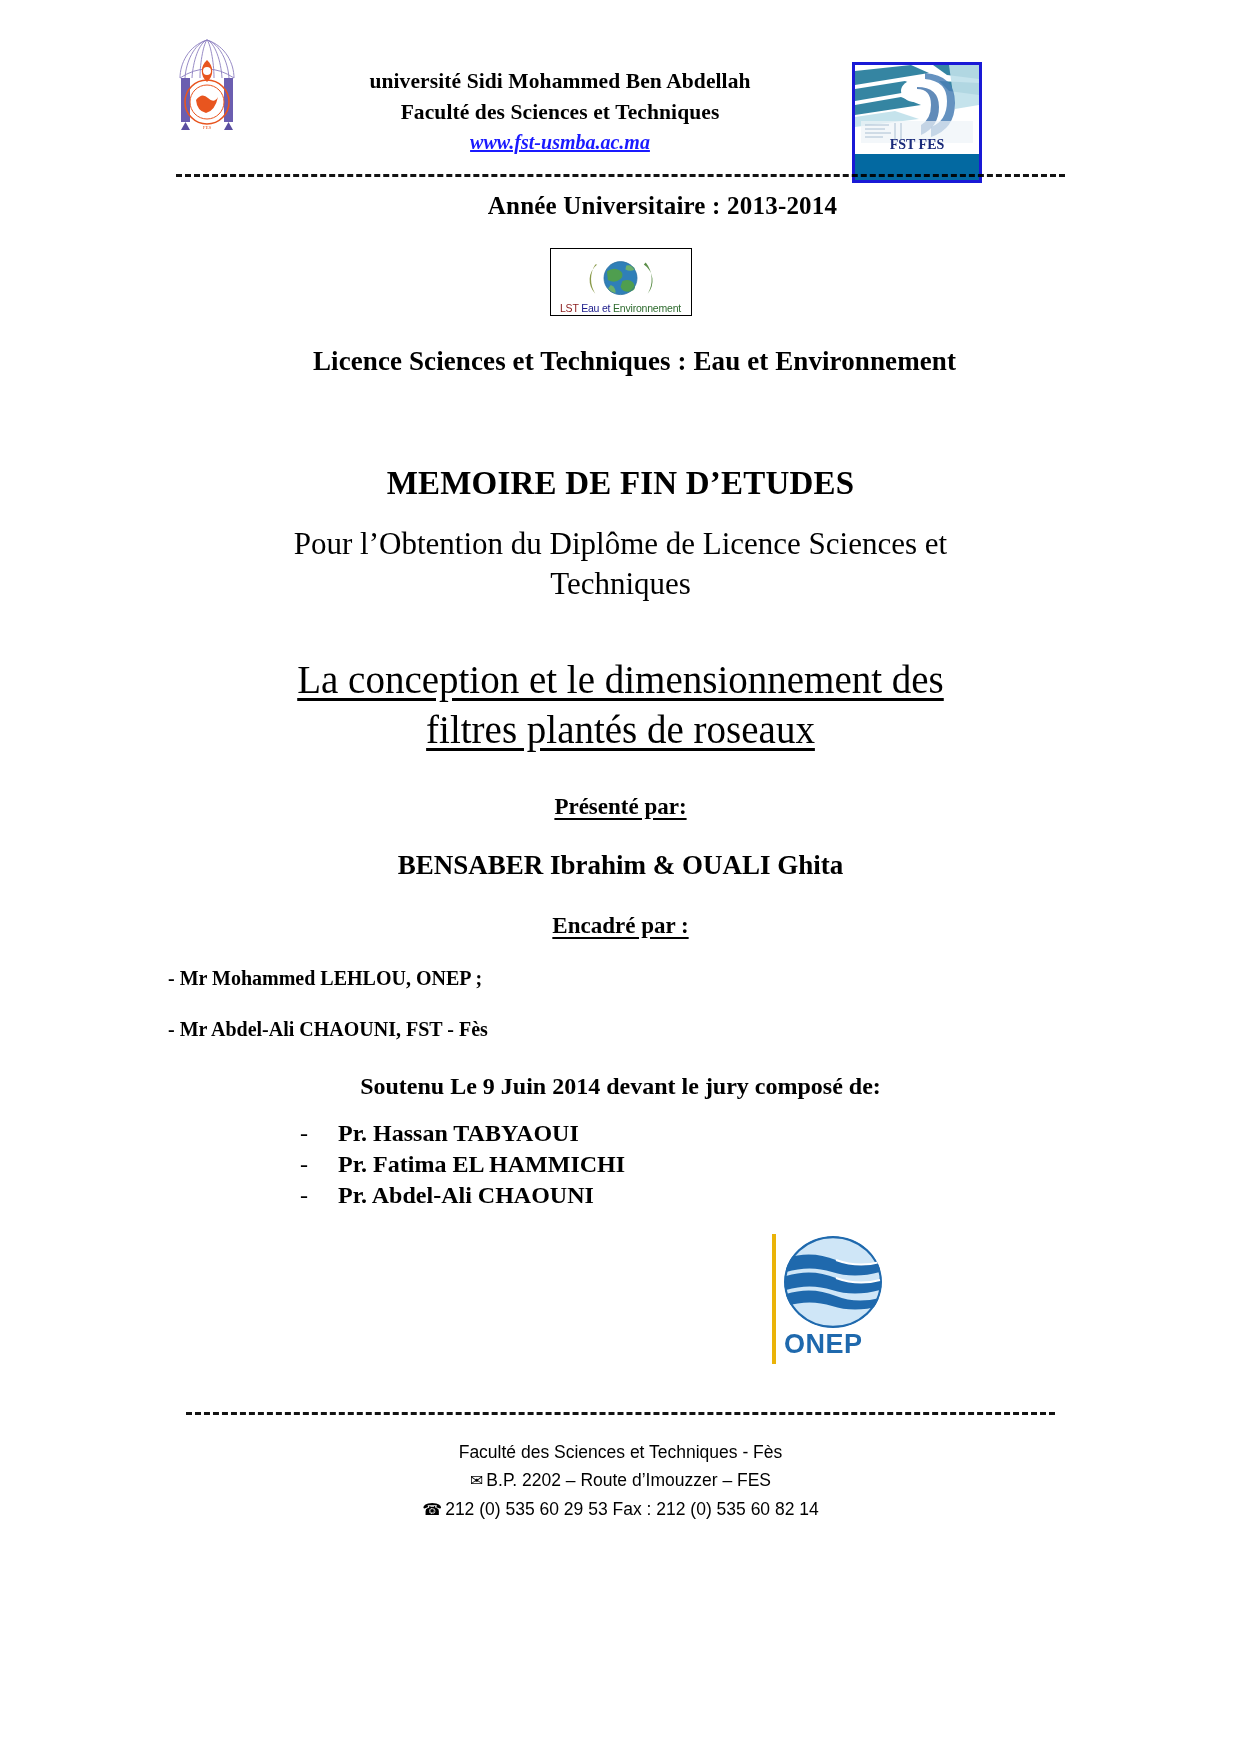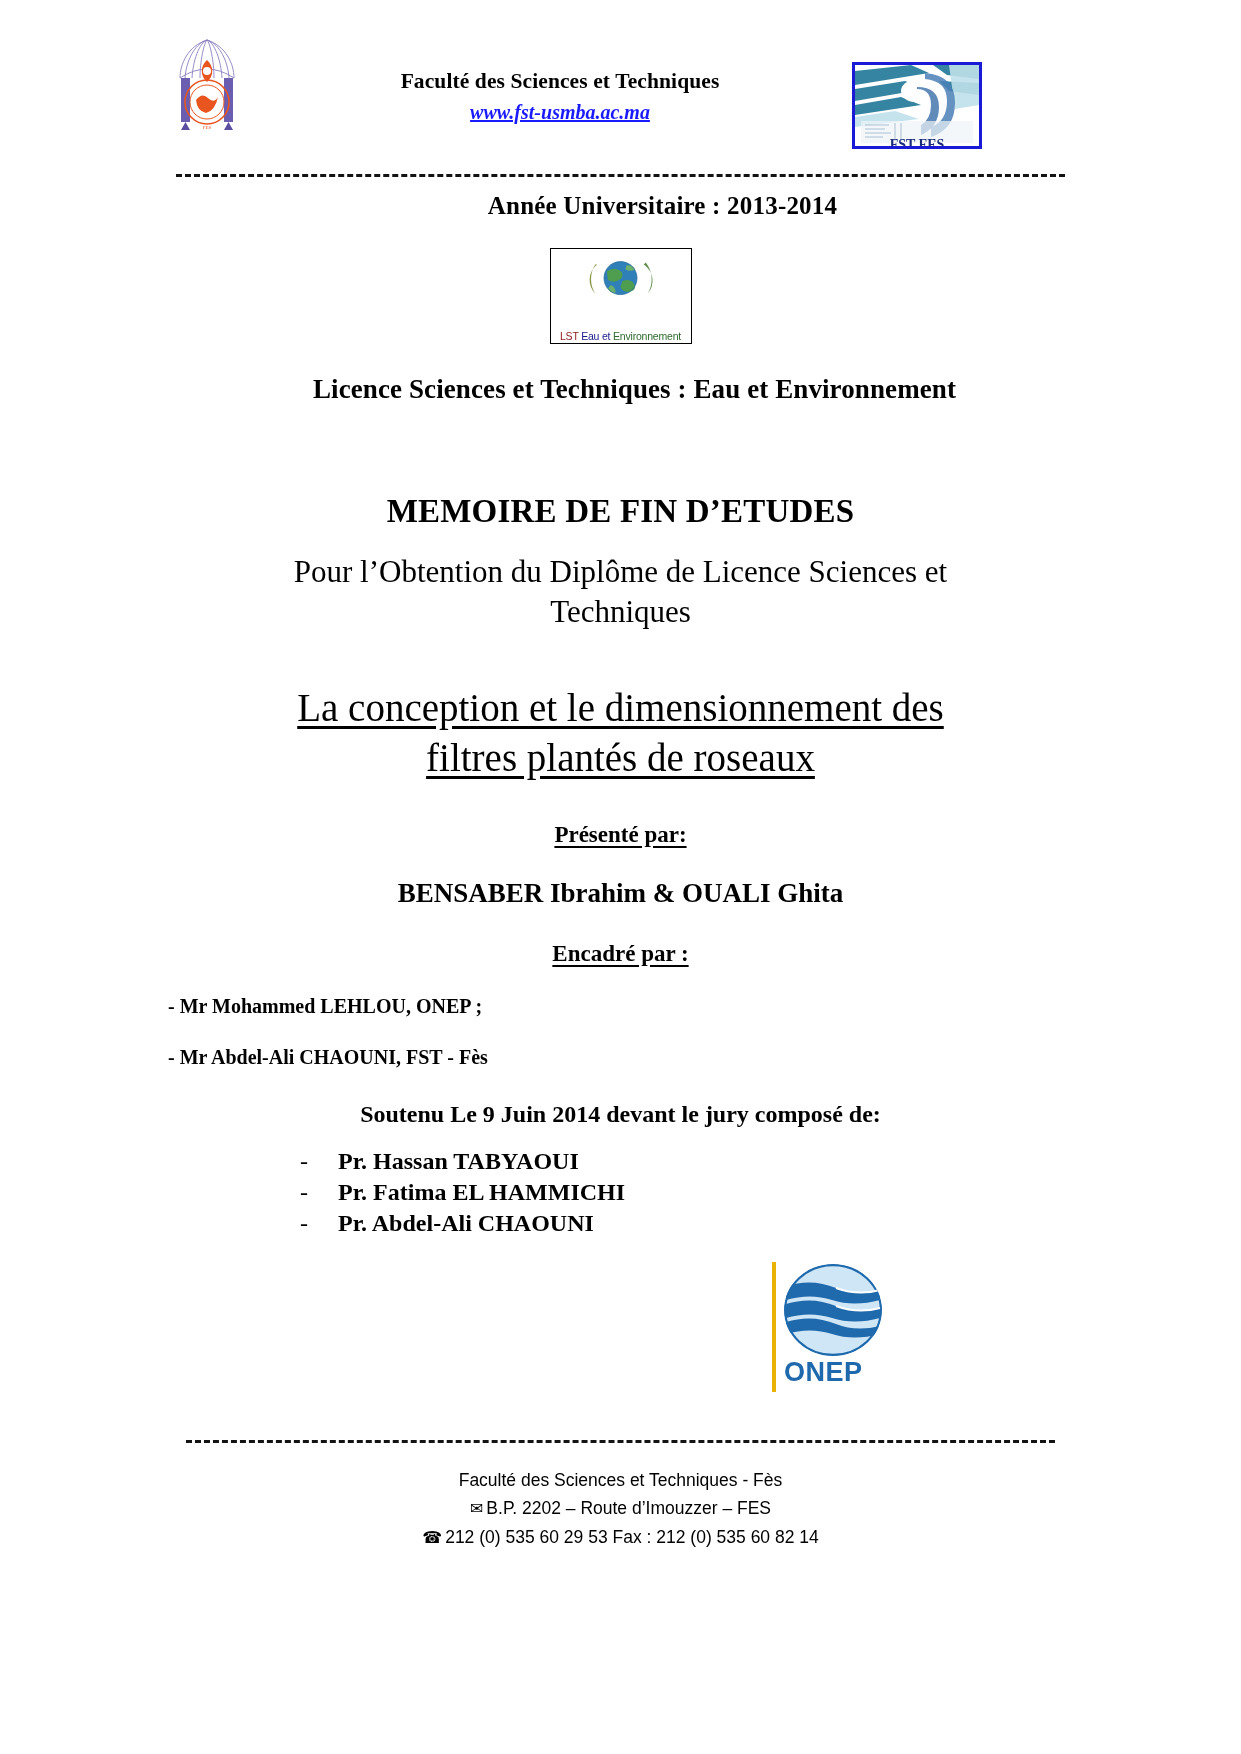--- a/index.html
+++ b/index.html
@@ -56,24 +56,24 @@
     font-size: 20px;
     color: #1a1aff;
     text-decoration: underline;
     margin-top: 1px;
   }
   .fst-logo {
     position: absolute;
     left: 852px;
     top: 34px;
     width: 130px;
-    height: 87px;
+    height: 121px;
     border: 3px solid #1919d6;
     box-sizing: border-box;
-    background: #7dd3fc;
+    background: #0369a1;
     overflow: hidden;
   }
 
   .dashed-rule {
     margin: 6px 176px 0 176px;
     height: 3px;
     border-top: 3px dashed #000;
     opacity: 0.92;
   }
   .dashed-rule.bottom {
@@ -90,21 +90,21 @@
   }
 
   
   .lst-wrap {
     display: flex;
     justify-content: center;
     margin-top: 28px;
   }
   .lst-logo {
     width: 142px;
-    height: 96px;
+    height: 68px;
     border: 1.5px solid #000;
     background: #ffffff;
     position: relative;
     box-sizing: border-box;
   }
   .lst-caption {
     position: absolute;
     left: 0;
     right: 0;
     bottom: 1px;
@@ -292,20 +292,21 @@
         <path d="M39 30 C32 36 32 46 39 52 C46 46 46 36 39 30 Z" fill="#e8551f"></path>
         <circle cx="39" cy="41" r="4" fill="#ffffff"></circle>
         <circle cx="39" cy="72" r="22" fill="none" stroke="#e8551f" stroke-width="1.6"></circle>
         <circle cx="39" cy="72" r="17" fill="none" stroke="#e8551f" stroke-width="1"></circle>
         <path d="M28 70 q6 -8 12 -2 q6 6 10 -1 q-3 14 -12 16 q-9 -2 -10 -13 Z" fill="#e8551f"></path>
         <text x="39" y="99" font-size="5" fill="#e8551f" text-anchor="middle" font-family="Liberation Serif, serif">FES</text>
       </svg>
     </div>
 
     <div class="header-text">
+      <div class="header-line">université Sidi Mohammed Ben Abdellah</div>
       <div class="header-line">Faculté des Sciences et Techniques</div>
       <a class="header-url" href="#">www.fst-usmba.ac.ma</a>
     </div>
 
     <div class="fst-logo">
       <svg viewBox="0 0 124 89" width="124" height="89" aria-hidden="true">
         <rect width="124" height="89" fill="#ffffff"></rect>
         <g fill="#2b7f9e" opacity="0.95">
           <polygon points="0,6 56,0 74,8 0,20"></polygon>
           <polygon points="0,24 50,16 70,24 0,36"></polygon>

